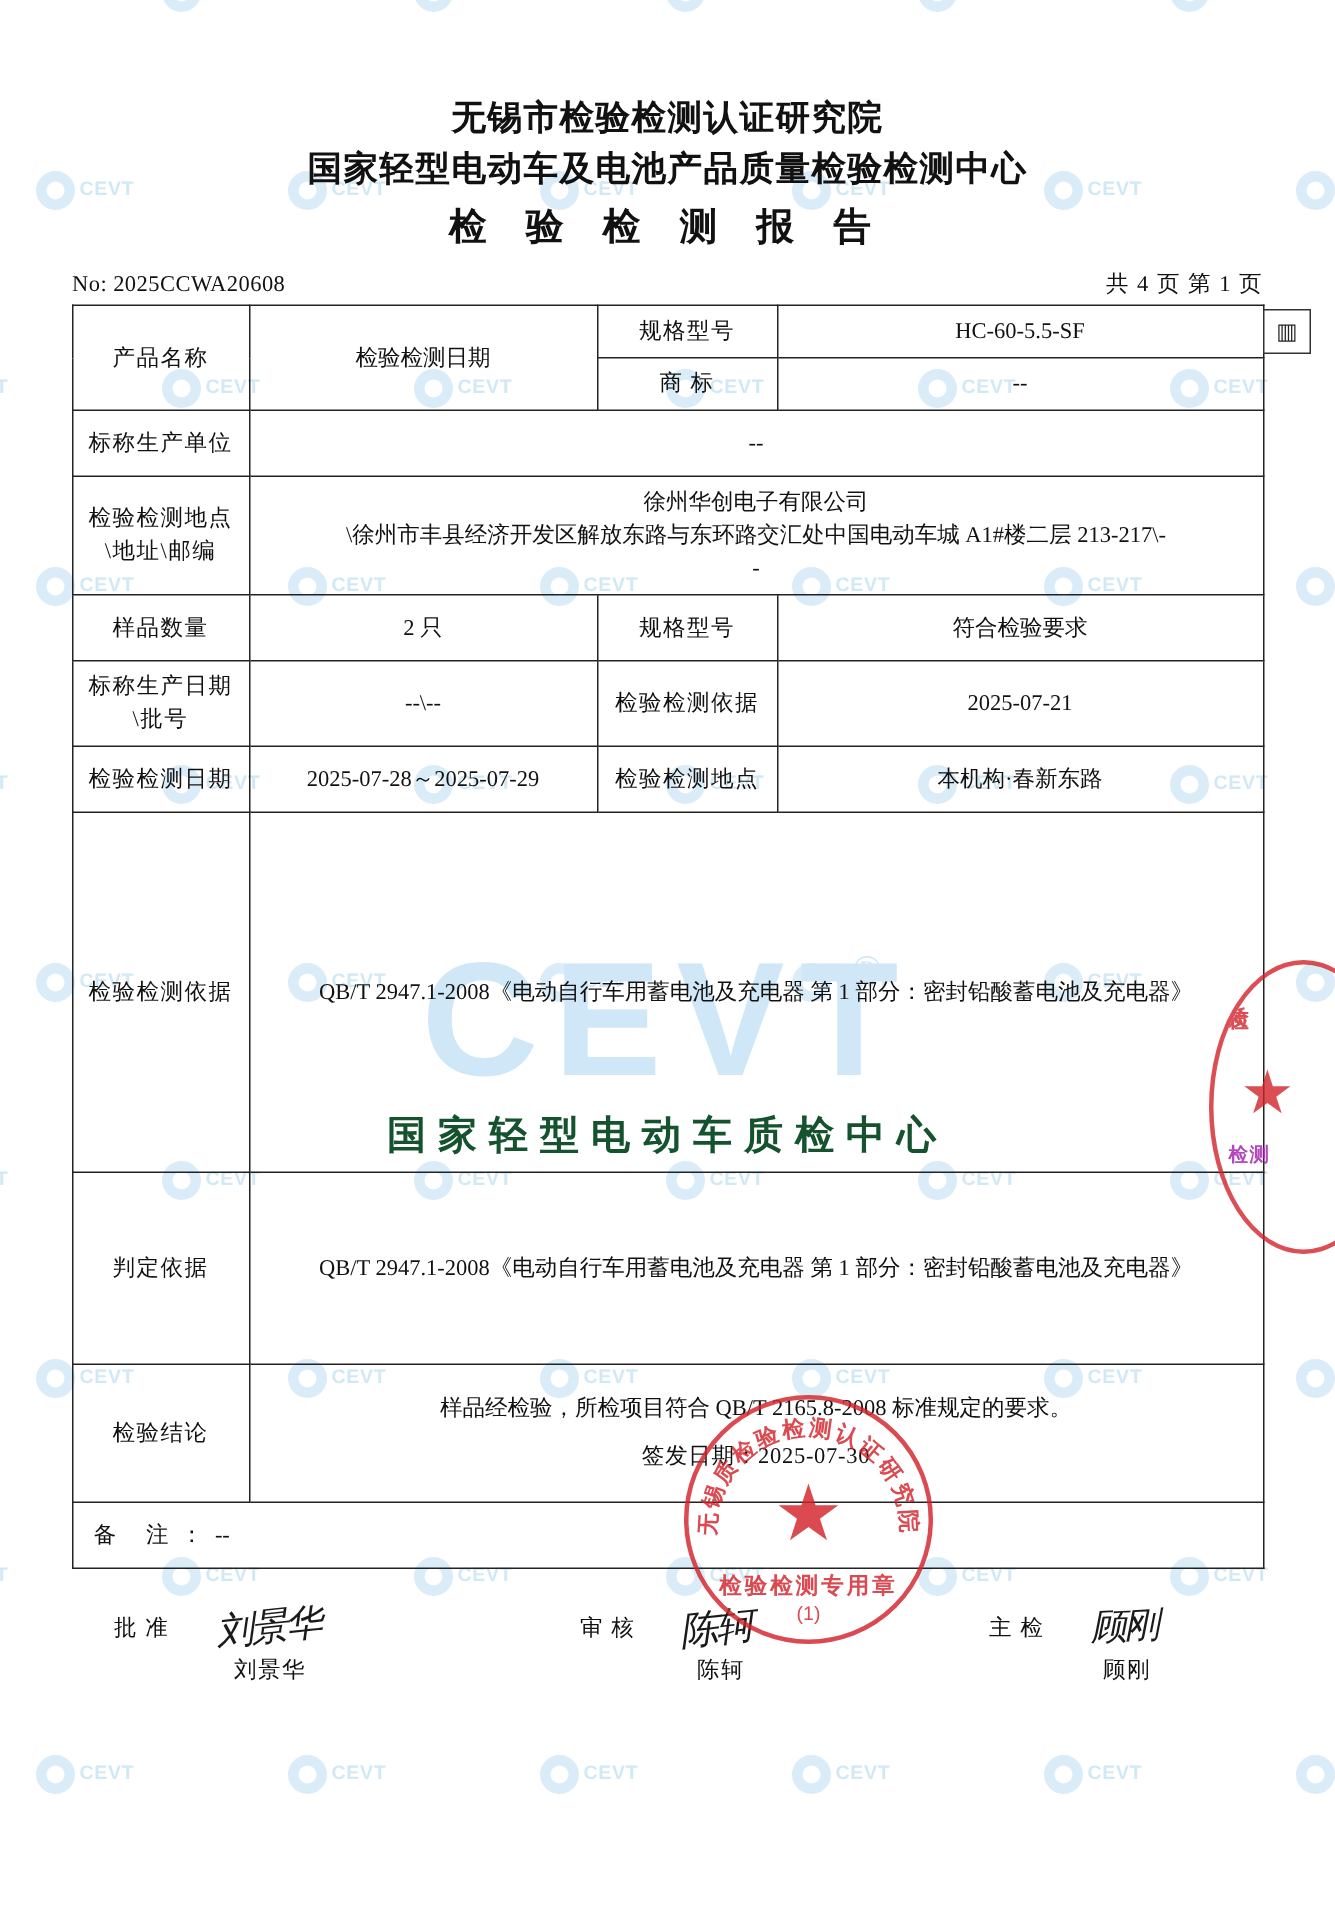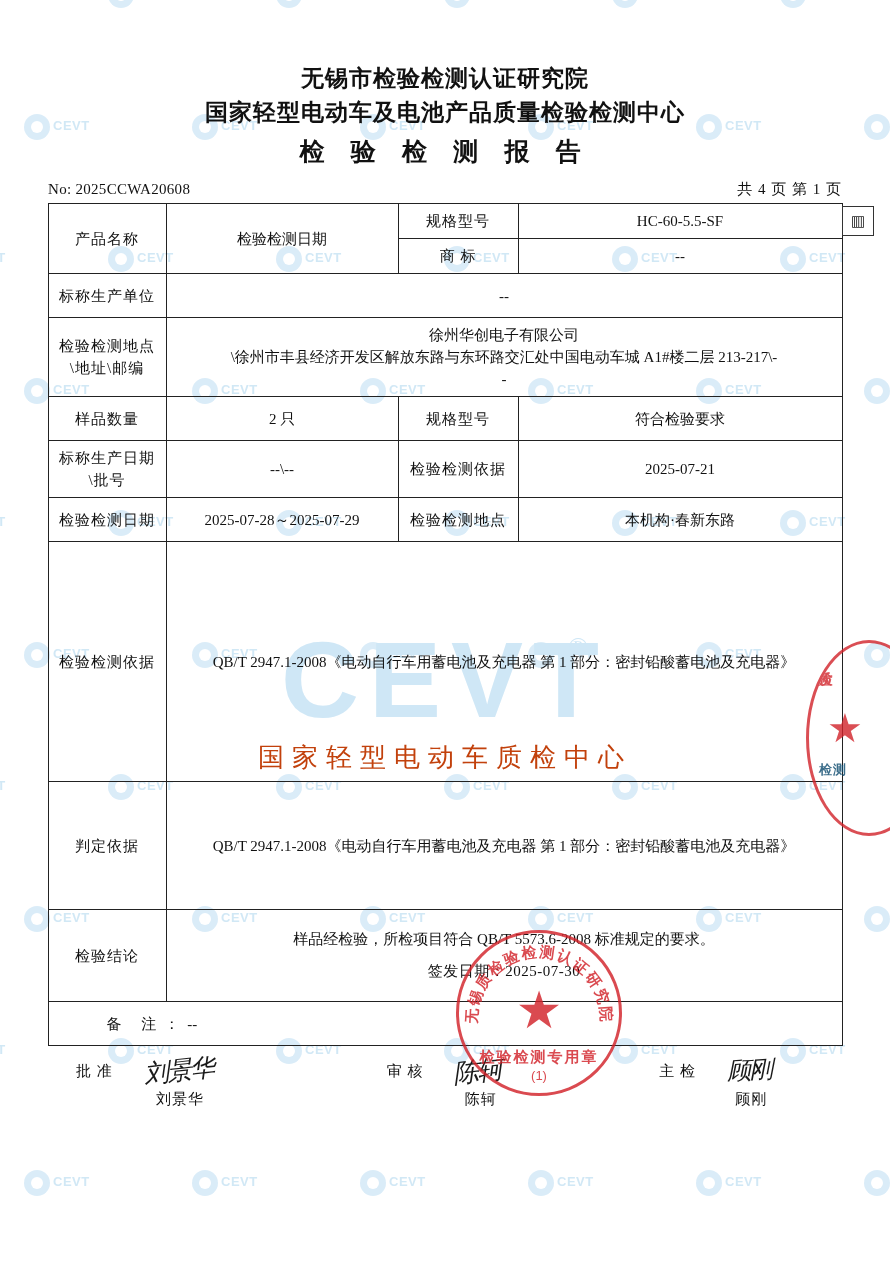--- a/index.html
+++ b/index.html
@@ -70,22 +70,22 @@
     font-family: "Liberation Sans", sans-serif;
     font-size: 108px;
     font-weight: bold;
     color: #cfe7f6;
     letter-spacing: 10px;
     line-height: 1;
   }
   .wm-big .wm-big-sub {
     font-family: "Liberation Sans", sans-serif;
     font-size: 26px;
-    font-weight: normal;
-    color: #c2410c;
+    font-weight: bold;
+    color: #14532d;
     letter-spacing: 8px;
     margin-top: 6px;
   }
   .wm-big .wm-reg {
     position: absolute;
     right: 44px;
     top: 6px;
     font-size: 26px;
     color: #cfe7f6;
   }
@@ -178,26 +178,26 @@
     position: relative;
     height: 100%;
   }
   .concl-line1 { line-height: 30px; }
   .concl-line2 { line-height: 34px; letter-spacing: .5px; }
 
   .remark-td {
     text-align: left !important;
     padding-left: 14px !important;
   }
-  .remark-lbl { letter-spacing: 8px; margin-left: 44px; }
+  .remark-lbl { letter-spacing: 8px; }
 
   
   .sign-row {
     display: flex;
-    margin: 6px auto 0 auto;
+    margin: 20px auto 0 auto;
     width: 794px;
     position: relative;
     text-decoration: underline;
   }
   .sign-cell {
     flex: 1;
     text-align: center;
     position: relative;
     height: 74px;
   }
@@ -335,21 +335,21 @@
     font-weight: bold;
     font-family: "Liberation Sans", sans-serif;
     writing-mode: vertical-rl;
     letter-spacing: 2px;
   }
   .stamp-edge .etxt2 {
     position: absolute;
     left: 10px;
     top: 118px;
     font-size: 13px;
-    color: #0c4a6e;
+    color: #a21caf;
     font-weight: bold;
     font-family: "Liberation Sans", sans-serif;
     letter-spacing: 1px;
   }
 </style>
 </head>
 <body>
 
 <div class="wm-layer" id="wm-layer">
     <div class="wm-tile" style="left: -60px; top: -20px;">
@@ -658,21 +658,21 @@
         <td colspan="3" class="basis-text">QB/T 2947.1-2008《电动自行车用蓄电池及充电器 第 1 部分：密封铅酸蓄电池及充电器》</td>
       </tr>
       <tr class="tall-judge">
         <td class="lbl">判定依据</td>
         <td colspan="3" class="basis-text">QB/T 2947.1-2008《电动自行车用蓄电池及充电器 第 1 部分：密封铅酸蓄电池及充电器》</td>
       </tr>
       <tr class="tall-concl">
         <td class="lbl">检验结论</td>
         <td colspan="3">
           <div class="concl-inner">
-            <div class="concl-line1">样品经检验，所检项目符合 QB/T 5573.6-2008 标准规定的要求。</div>
+            <div class="concl-line1">样品经检验，所检项目符合 QB/T 2165.8-2008 标准规定的要求。</div>
             <div class="concl-line2">签发日期：2025-07-30</div>
           </div>
         </td>
       </tr>
       <tr class="row-h">
         <td colspan="4" class="remark-td">
           <span class="remark-lbl">备  注：</span><span>--</span>
         </td>
       </tr>
     </tbody>

